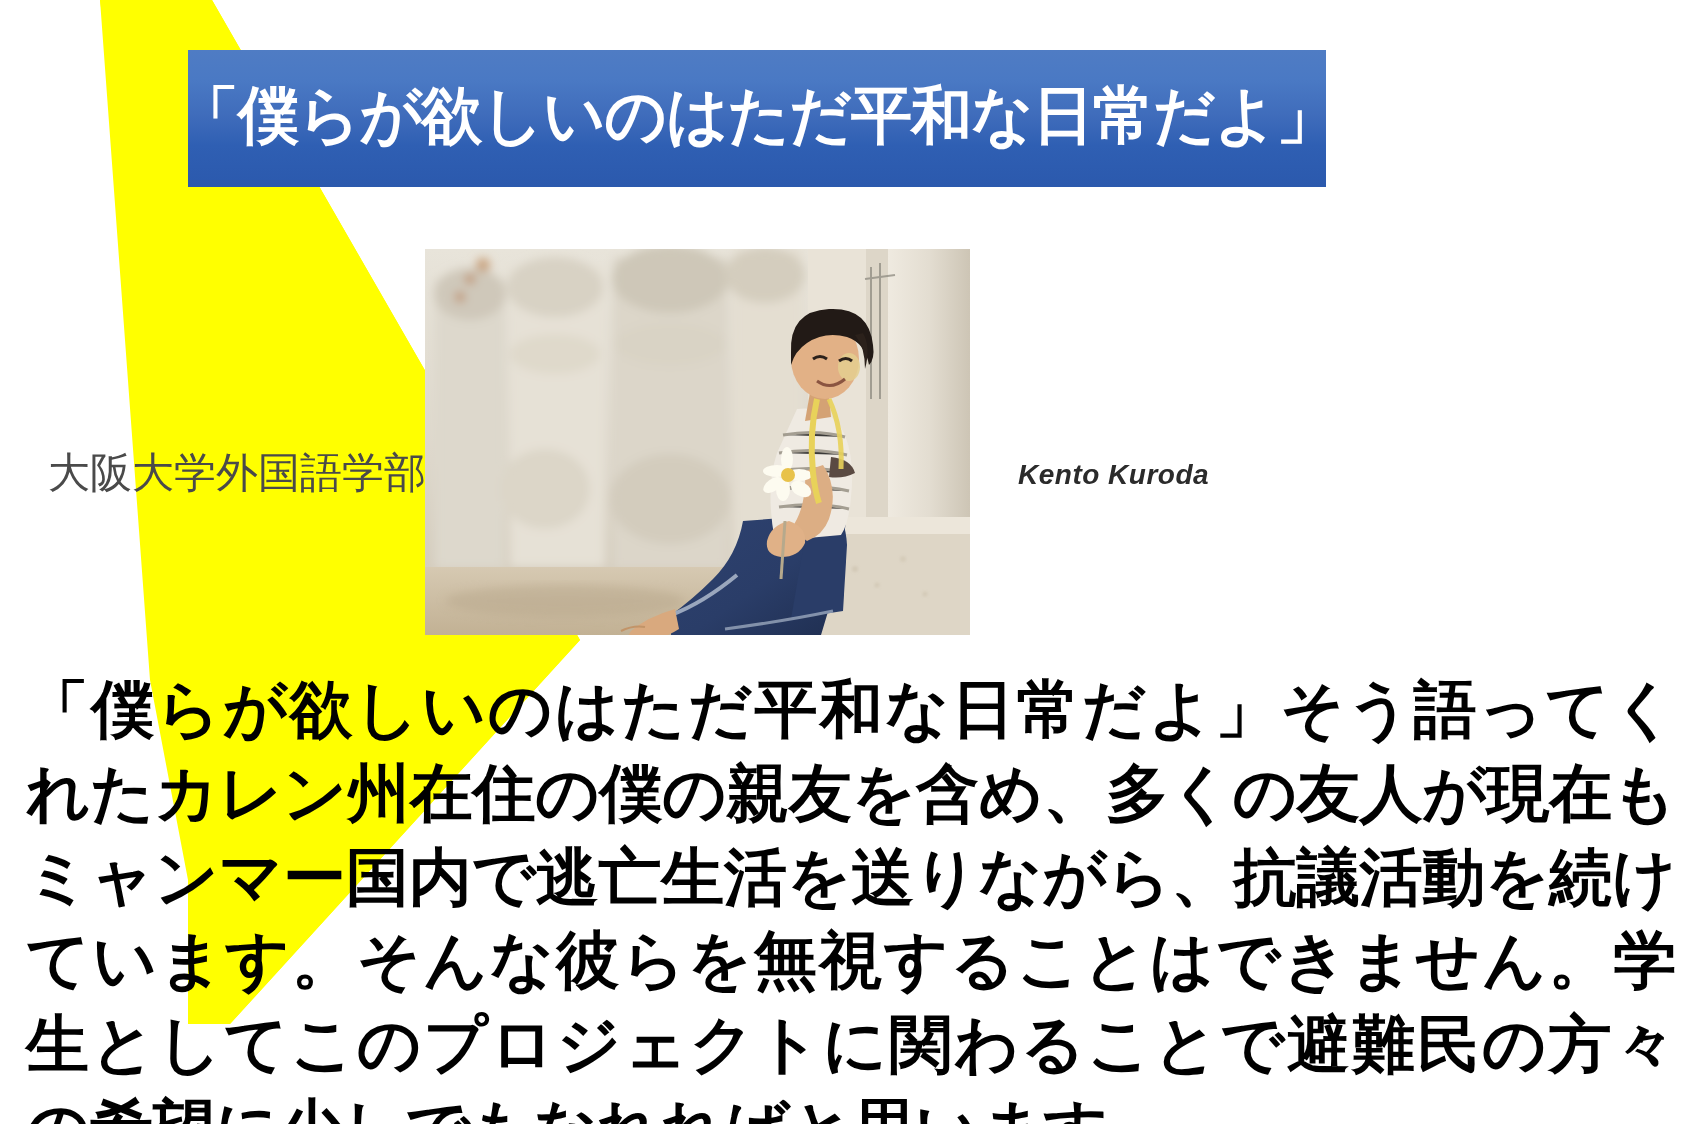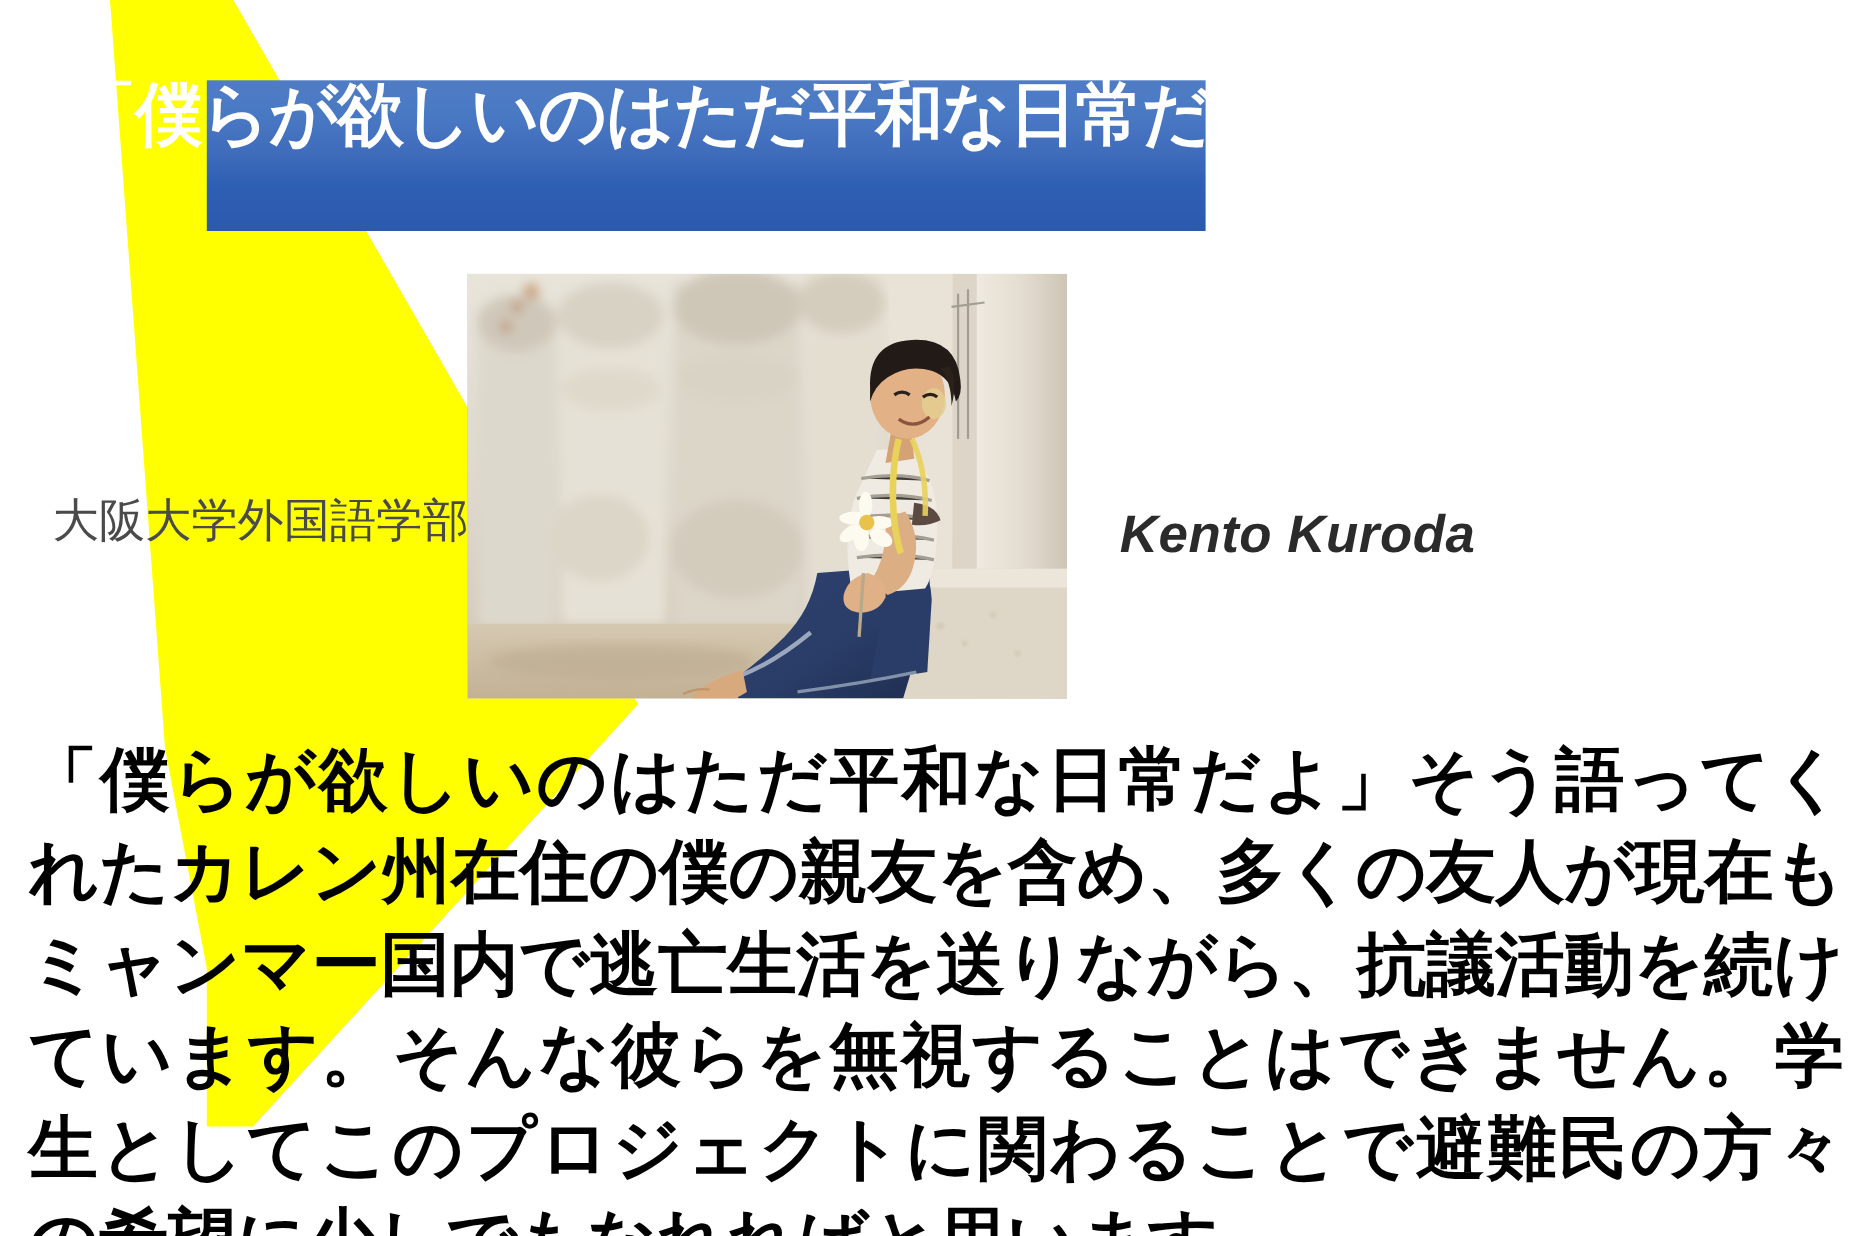--- a/index.html
+++ b/index.html
@@ -26,32 +26,32 @@
     width: 1695px;
     height: 1124px;
     pointer-events: none;
     z-index: 1;
   }
 
   
   #title-banner {
     position: absolute;
     left: 188px;
-    top: 73px;
-    width: 908px;
+    top: 50px;
+    width: 1138px;
     height: 137px;
     background: linear-gradient(to bottom,
                 #4f7cc4 0%,
                 #4a79c4 22%,
                 #3f6cbb 48%,
                 #2f5fb3 70%,
                 #2b59ad 100%);
     z-index: 3;
     display: flex;
-    align-items: flex-start;
+    align-items: center;
     justify-content: center;
   }
   #title-banner .title-text {
     color: #ffffff;
     font-size: 63px;
     font-weight: bold;
     letter-spacing: -1px;
     line-height: 1;
     white-space: nowrap;
     transform: scaleX(0.97);
@@ -96,21 +96,21 @@
   #name-jp {
     font-size: 96px;
     font-weight: bold;
     line-height: 1.05;
     letter-spacing: 2px;
     white-space: nowrap;
   }
   #name-en {
     margin-top: 10px;
     margin-left: 10px;
-    font-size: 48px;
+    font-size: 28px;
     font-weight: bold;
     font-style: italic;
     color: #2b2b2b;
     letter-spacing: 0.5px;
     white-space: nowrap;
   }
 
   
   #body-paragraph {
     position: absolute;

